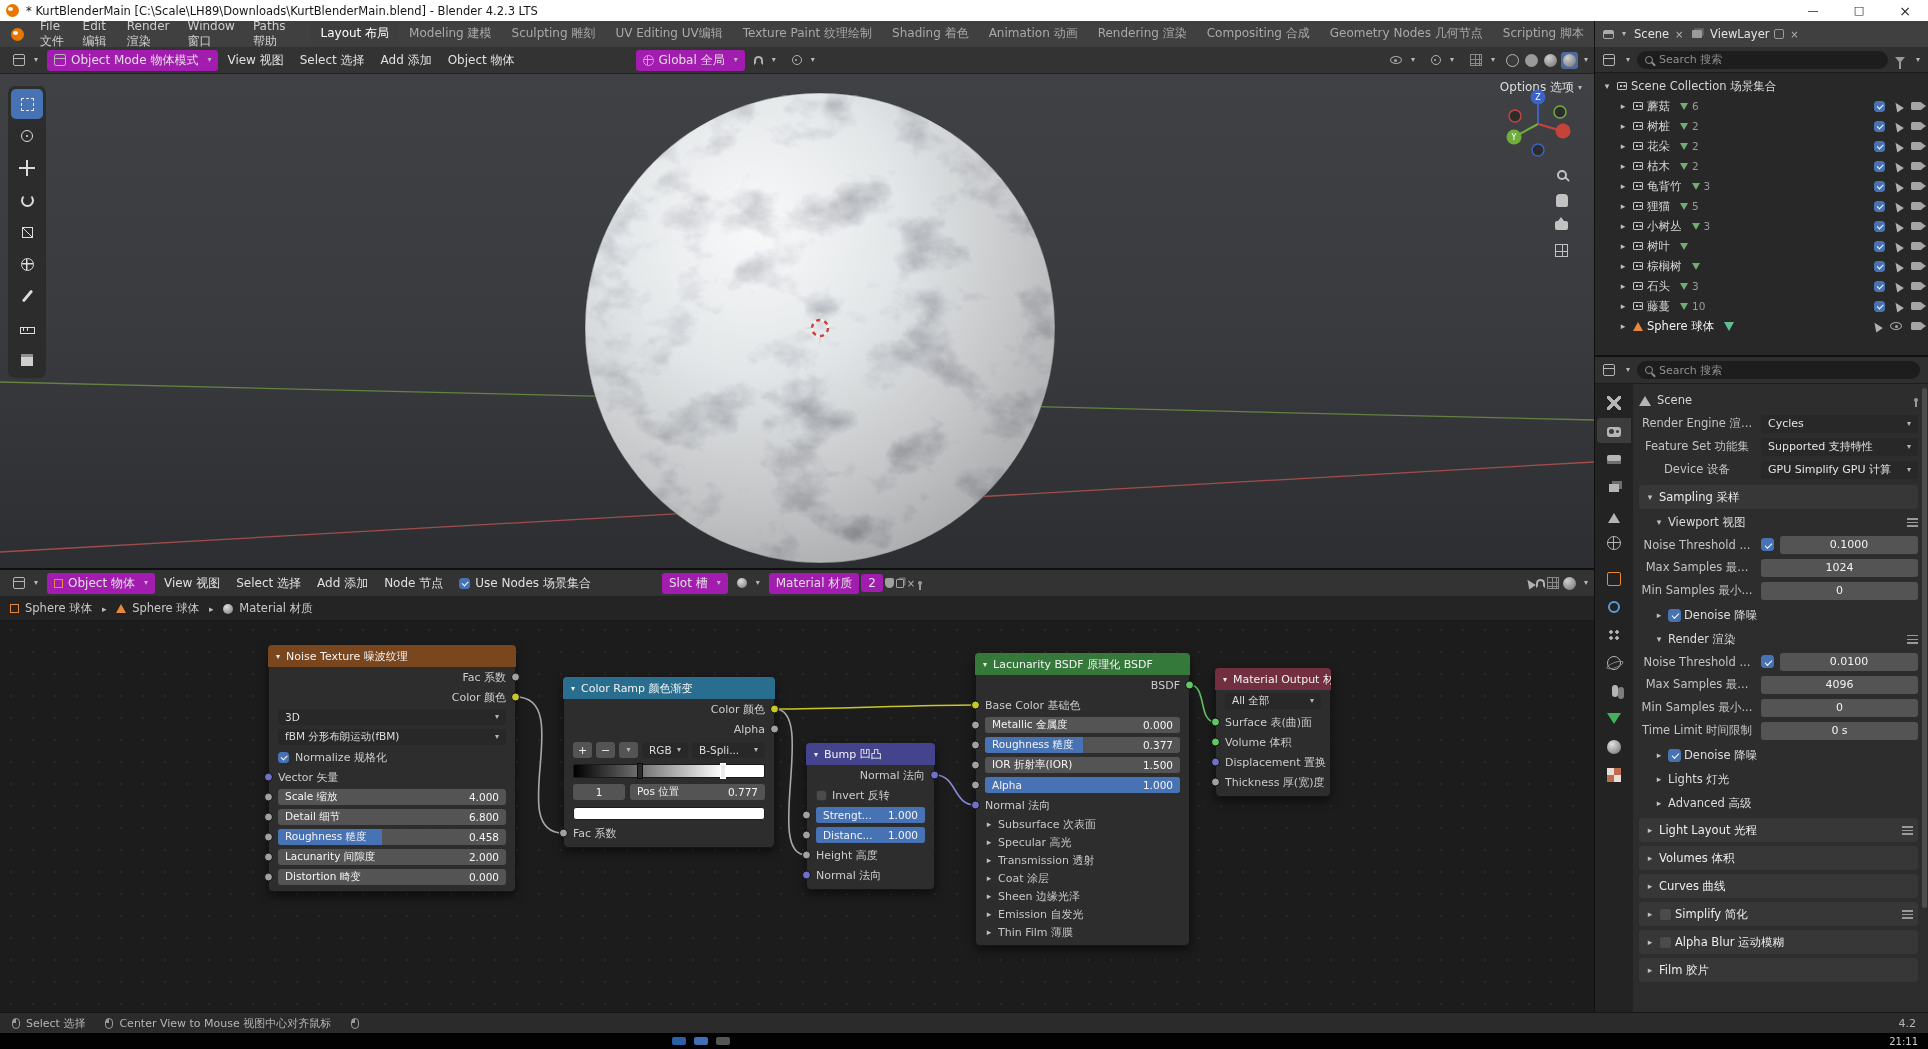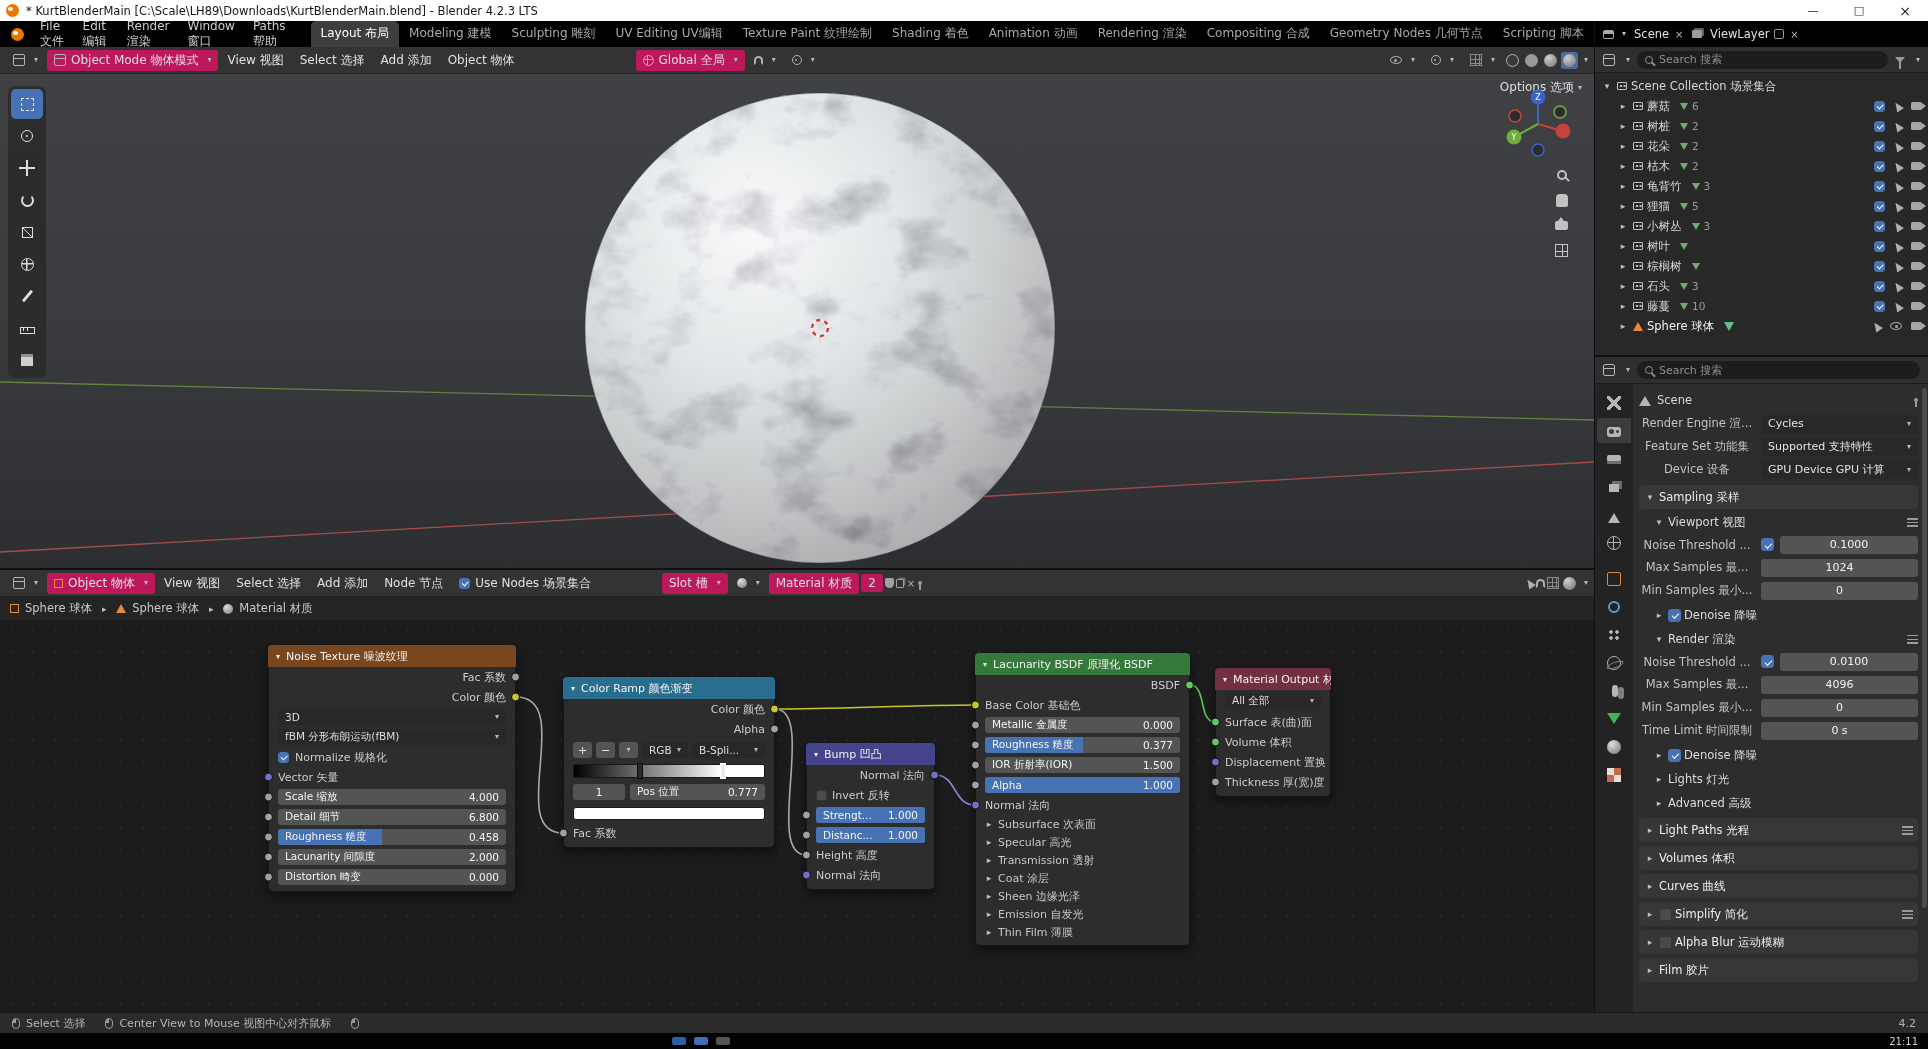--- a/index.html
+++ b/index.html
@@ -9,21 +9,21 @@
 .caret{font-size:8px;color:#b8b8b8;margin-left:4px;line-height:1}
 .tri{font-size:9px;color:#c0c0c0;width:12px;display:inline-block;text-align:center}
 
 .titlebar{height:21px;background:#ffffff;color:#151515;display:flex;align-items:center;padding-left:6px;font-size:11.5px}
 .blogo{width:13px;height:13px;border-radius:50%;background:#ea7600;position:relative;margin-right:7px;flex:none}
 .blogo::after{content:"";position:absolute;width:5px;height:4px;background:#fff;border-radius:50%;top:3px;left:2px}
 .winbtns{margin-left:auto;display:flex;height:100%}
 .winbtn{width:46px;display:flex;align-items:center;justify-content:center;font-size:11px;color:#222}
 .winbtn.close{font-size:14px}
 
-.topbar{height:26px;background:#000000;display:flex;align-items:stretch;color:#cfcfcf}
+.topbar{height:26px;background:#404040;display:flex;align-items:stretch;color:#cfcfcf}
 .tb-left{display:flex;align-items:stretch;padding-left:4px}
 .menu-item{padding:0 9px;display:flex;align-items:center;font-size:12px}
 .bl-btn{display:flex;align-items:center;padding:0 7px}
 .bl-btn .blogo{margin-right:0}
 .ws-tabs{display:flex;align-items:flex-end;margin-left:16px}
 .ws-tab{padding:4px 10px 5px;color:#a9a9a9;font-size:12px;border-radius:5px 5px 0 0;white-space:nowrap}
 .ws-tab.active{background:#3e3e3e;color:#fefefe}
 .tb-right{width:334px;margin-left:auto;display:flex;align-items:center;gap:4px;padding:0 8px;border-left:1px solid #141414;flex:none}
 .tb-field{display:flex;align-items:center;gap:5px;background:#28282800;padding:2px 4px;border-radius:3px;font-size:11.5px;color:#e3e3e3;white-space:nowrap}
 
@@ -58,21 +58,21 @@
 .ballwrap{padding:2px;border-radius:3px;display:flex}
 .ballwrap.active{background:#4e6a9c}
 
 .main{height:965px;display:flex}
 .left{flex:1;display:flex;flex-direction:column;min-width:0}
 .rightcol{width:334px;flex:none;display:flex;flex-direction:column;border-left:1px solid #101010}
 
 .viewport{height:523px;display:flex;flex-direction:column;border-bottom:2px solid #101010}
 .edhead{height:27px;background:#333333;display:flex;align-items:center;padding:0 6px;gap:2px;font-size:12px;color:#e0e0e0;border-bottom:1px solid #232323}
 .hbtn{display:flex;align-items:center;gap:5px;padding:2px 7px;border-radius:3px;white-space:nowrap}
-.hselect{background:#be185d}
+.hselect{background:#a21caf}
 .vp-canvas{position:relative;flex:1;background:linear-gradient(#404144 0%,#3a3b3e 50%,#2d2e31 100%);overflow:hidden}
 .vp-overlay{position:absolute;left:66px;top:12px;font-size:12px;line-height:1.45;color:#e8e8e8;text-shadow:0 1px 2px #0008;z-index:5}
 .vp-overlay .dim{color:#c9c9c9}
 .vp-options{position:absolute;right:12px;top:5px;display:flex;align-items:center;color:#dedede;z-index:6;font-size:12px}
 .toolbar{position:absolute;left:8px;top:12px;display:flex;flex-direction:column;gap:2px;background:#2a2a2ae0;padding:3px;border-radius:7px;z-index:6}
 .tool{width:32px;height:30px;border-radius:5px;display:flex;align-items:center;justify-content:center}
 .tool.active{background:#4772b3}
 .t-ico{width:16px;height:16px;position:relative}
 .t-select{border:1.5px dashed #e8e8e8;width:13px;height:13px;margin:1px}
 .t-cursor{border:1.5px solid #ddd;border-radius:50%;width:12px;height:12px;margin:2px}
@@ -972,21 +972,21 @@
           <div class="prow">
               <span class="plabel">Feature Set 功能集</span>
               <div class="pselect">
                 <span>Supported 支持特性</span>
                 <span class="caret">▾</span>
               </div>
             </div>
           <div class="prow">
               <span class="plabel">Device 设备</span>
               <div class="pselect">
-                <span>GPU Device GPU 计算</span>
+                <span>GPU Simplify GPU 计算</span>
                 <span class="caret">▾</span>
               </div>
             </div>
 
           <div class="psec">
               <span class="tri">▾</span>
               <span>Sampling 采样</span>
             </div>
           <div class="psub pindent">
               <span class="tri">▾</span>
@@ -1058,21 +1058,21 @@
               <span class="tri">▸</span>
               <span>Lights 灯光</span>
             </div>
           <div class="psub pindent">
               <span class="tri">▸</span>
               <span>Advanced 高级</span>
             </div>
 
           <div class="psec">
               <span class="tri">▸</span>
-              <span>Light Paths 光程</span>
+              <span>Light Layout 光程</span>
               <span class="sp"></span>
               <span class="ico i-lines"></span>
             </div>
           <div class="psec">
               <span class="tri">▸</span>
               <span>Volumes 体积</span>
             </div>
           <div class="psec">
               <span class="tri">▸</span>
               <span>Curves 曲线</span>

